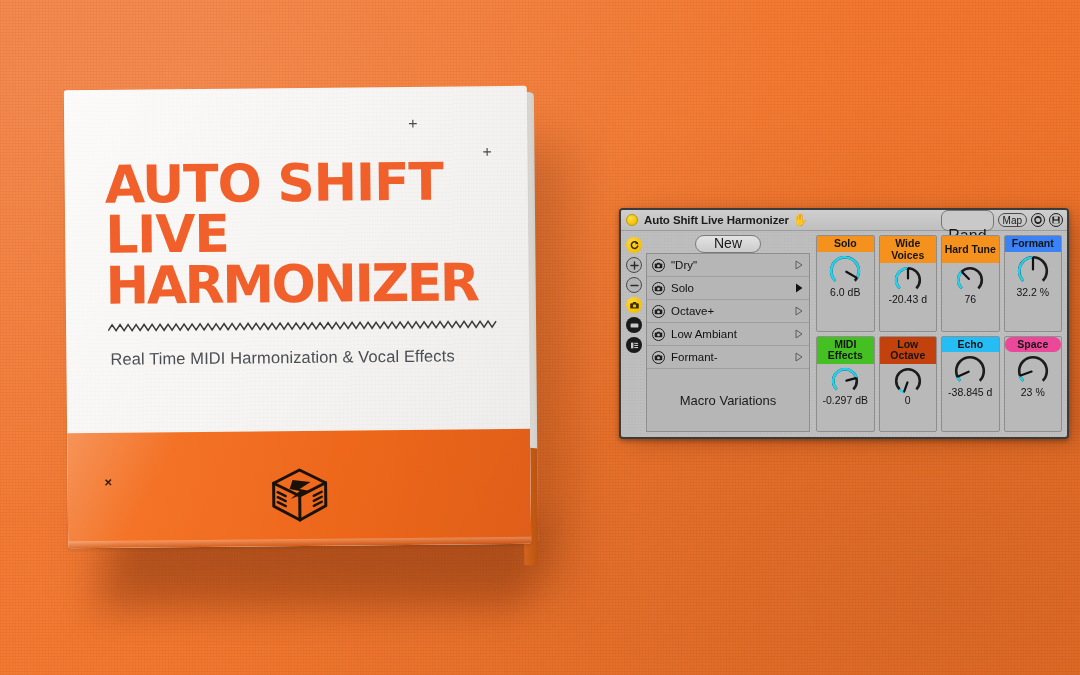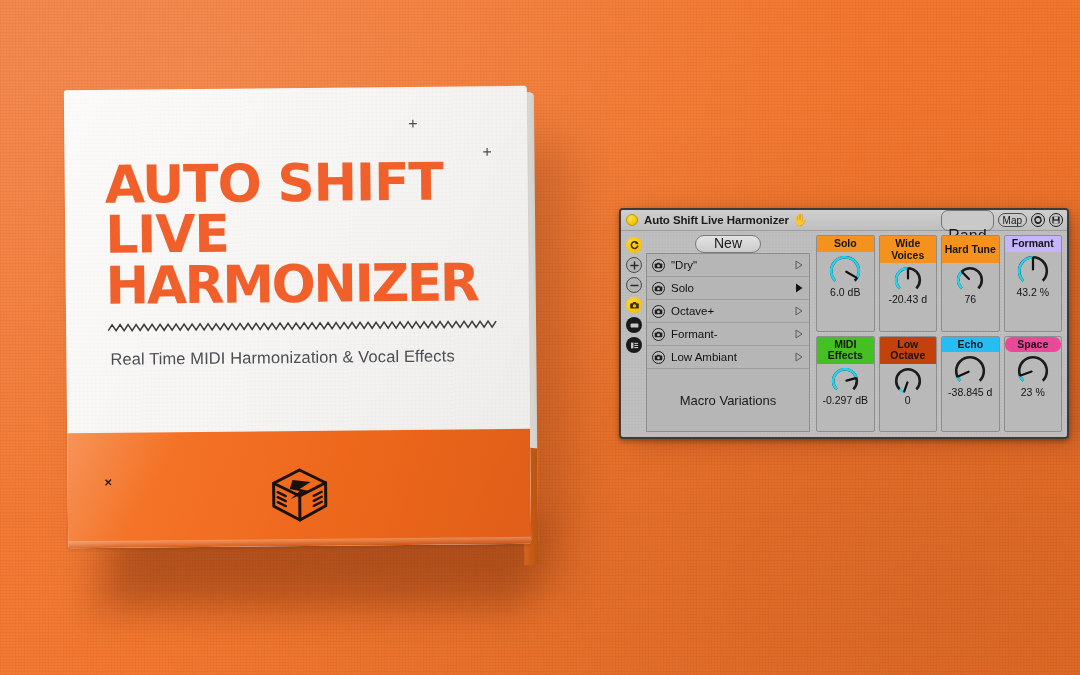--- a/index.html
+++ b/index.html
@@ -645,35 +645,35 @@
           </div>
 
           <div class="chain-row">
             <div class="cam-icon">
               <svg width="9" height="9" viewBox="0 0 9 9">
                 <rect x="0.7" y="2.6" width="7.6" height="4.6" rx="1" fill="#1E1E1E"></rect>
                 <rect x="3" y="1.7" width="3" height="1.3" rx="0.4" fill="#1E1E1E"></rect>
                 <circle cx="4.5" cy="4.9" r="1.4" fill="#BDBDBD"></circle>
               </svg>
             </div>
-            <div class="chain-label">Formant-</div>
+            <div class="chain-label">Low Ambiant</div>
             <svg class="play-outline" viewBox="0 0 8 10">
               <path d="M1 1 L7 5 L1 9 Z" fill="none" stroke="#5C5C5C" stroke-width="1"></path>
             </svg>
           </div>
 
           <div class="chain-row">
             <div class="cam-icon">
               <svg width="9" height="9" viewBox="0 0 9 9">
                 <rect x="0.7" y="2.6" width="7.6" height="4.6" rx="1" fill="#1E1E1E"></rect>
                 <rect x="3" y="1.7" width="3" height="1.3" rx="0.4" fill="#1E1E1E"></rect>
                 <circle cx="4.5" cy="4.9" r="1.4" fill="#BDBDBD"></circle>
               </svg>
             </div>
-            <div class="chain-label">Low Ambiant</div>
+            <div class="chain-label">Formant-</div>
             <svg class="play-outline" viewBox="0 0 8 10">
               <path d="M1 1 L7 5 L1 9 Z" fill="none" stroke="#5C5C5C" stroke-width="1"></path>
             </svg>
           </div>
 
           <div id="macro-var-cell">Macro Variations</div>
         </div>
       </div>
 
       <div id="macro-grid">
@@ -704,28 +704,28 @@
             <div class="macro-body">
               <svg class="knob" width="30" height="30" viewBox="0 0 30 30">
                 <path d="M 6.66 23.34 A 11.8 11.8 0 1 1 23.34 23.34" fill="none" stroke="#1C1C1C" stroke-width="2.6" stroke-linecap="butt"></path>
                 <path d="M 6.66 23.34 A 11.8 11.8 0 0 1 6.66 6.66" fill="none" stroke="#22D3EE" stroke-width="2.6" stroke-linecap="butt"></path>
                 <path d="M 13.94 13.94 L 7.08 7.08" stroke="#111111" stroke-width="2.2" stroke-linecap="round"></path>
               </svg>
               <div class="macro-value">76</div>
             </div>
           </div>
           <div class="macro">
-            <div class="macro-title" style="background: #c4b5fd;">Formant</div>
+            <div class="macro-title" style="background: #3b82f6;">Formant</div>
             <div class="macro-body">
               <svg class="knob" width="34" height="34" viewBox="0 0 34 34">
                 <path d="M 7.24 26.76 A 13.8 13.8 0 1 1 26.76 26.76" fill="none" stroke="#1C1C1C" stroke-width="2.6" stroke-linecap="butt"></path>
                 <path d="M 7.24 26.76 A 13.8 13.8 0 0 1 17.00 3.20" fill="none" stroke="#22D3EE" stroke-width="2.6" stroke-linecap="butt"></path>
                 <path d="M 17.00 15.50 L 17.00 3.80" stroke="#111111" stroke-width="2.2" stroke-linecap="round"></path>
               </svg>
-              <div class="macro-value">43.2 %</div>
+              <div class="macro-value">32.2 %</div>
             </div>
           </div>
           <div class="macro">
             <div class="macro-title two-line" style="background: rgb(69, 192, 35);">MIDI Effects</div>
             <div class="macro-body">
               <svg class="knob" width="30" height="30" viewBox="0 0 30 30">
                 <path d="M 6.66 23.34 A 11.8 11.8 0 1 1 23.34 23.34" fill="none" stroke="#1C1C1C" stroke-width="2.6" stroke-linecap="butt"></path>
                 <path d="M 6.66 23.34 A 11.8 11.8 0 1 1 26.40 11.95" fill="none" stroke="#22D3EE" stroke-width="2.6" stroke-linecap="butt"></path>
                 <path d="M 16.45 14.61 L 25.82 12.10" stroke="#111111" stroke-width="2.2" stroke-linecap="round"></path>
               </svg>

